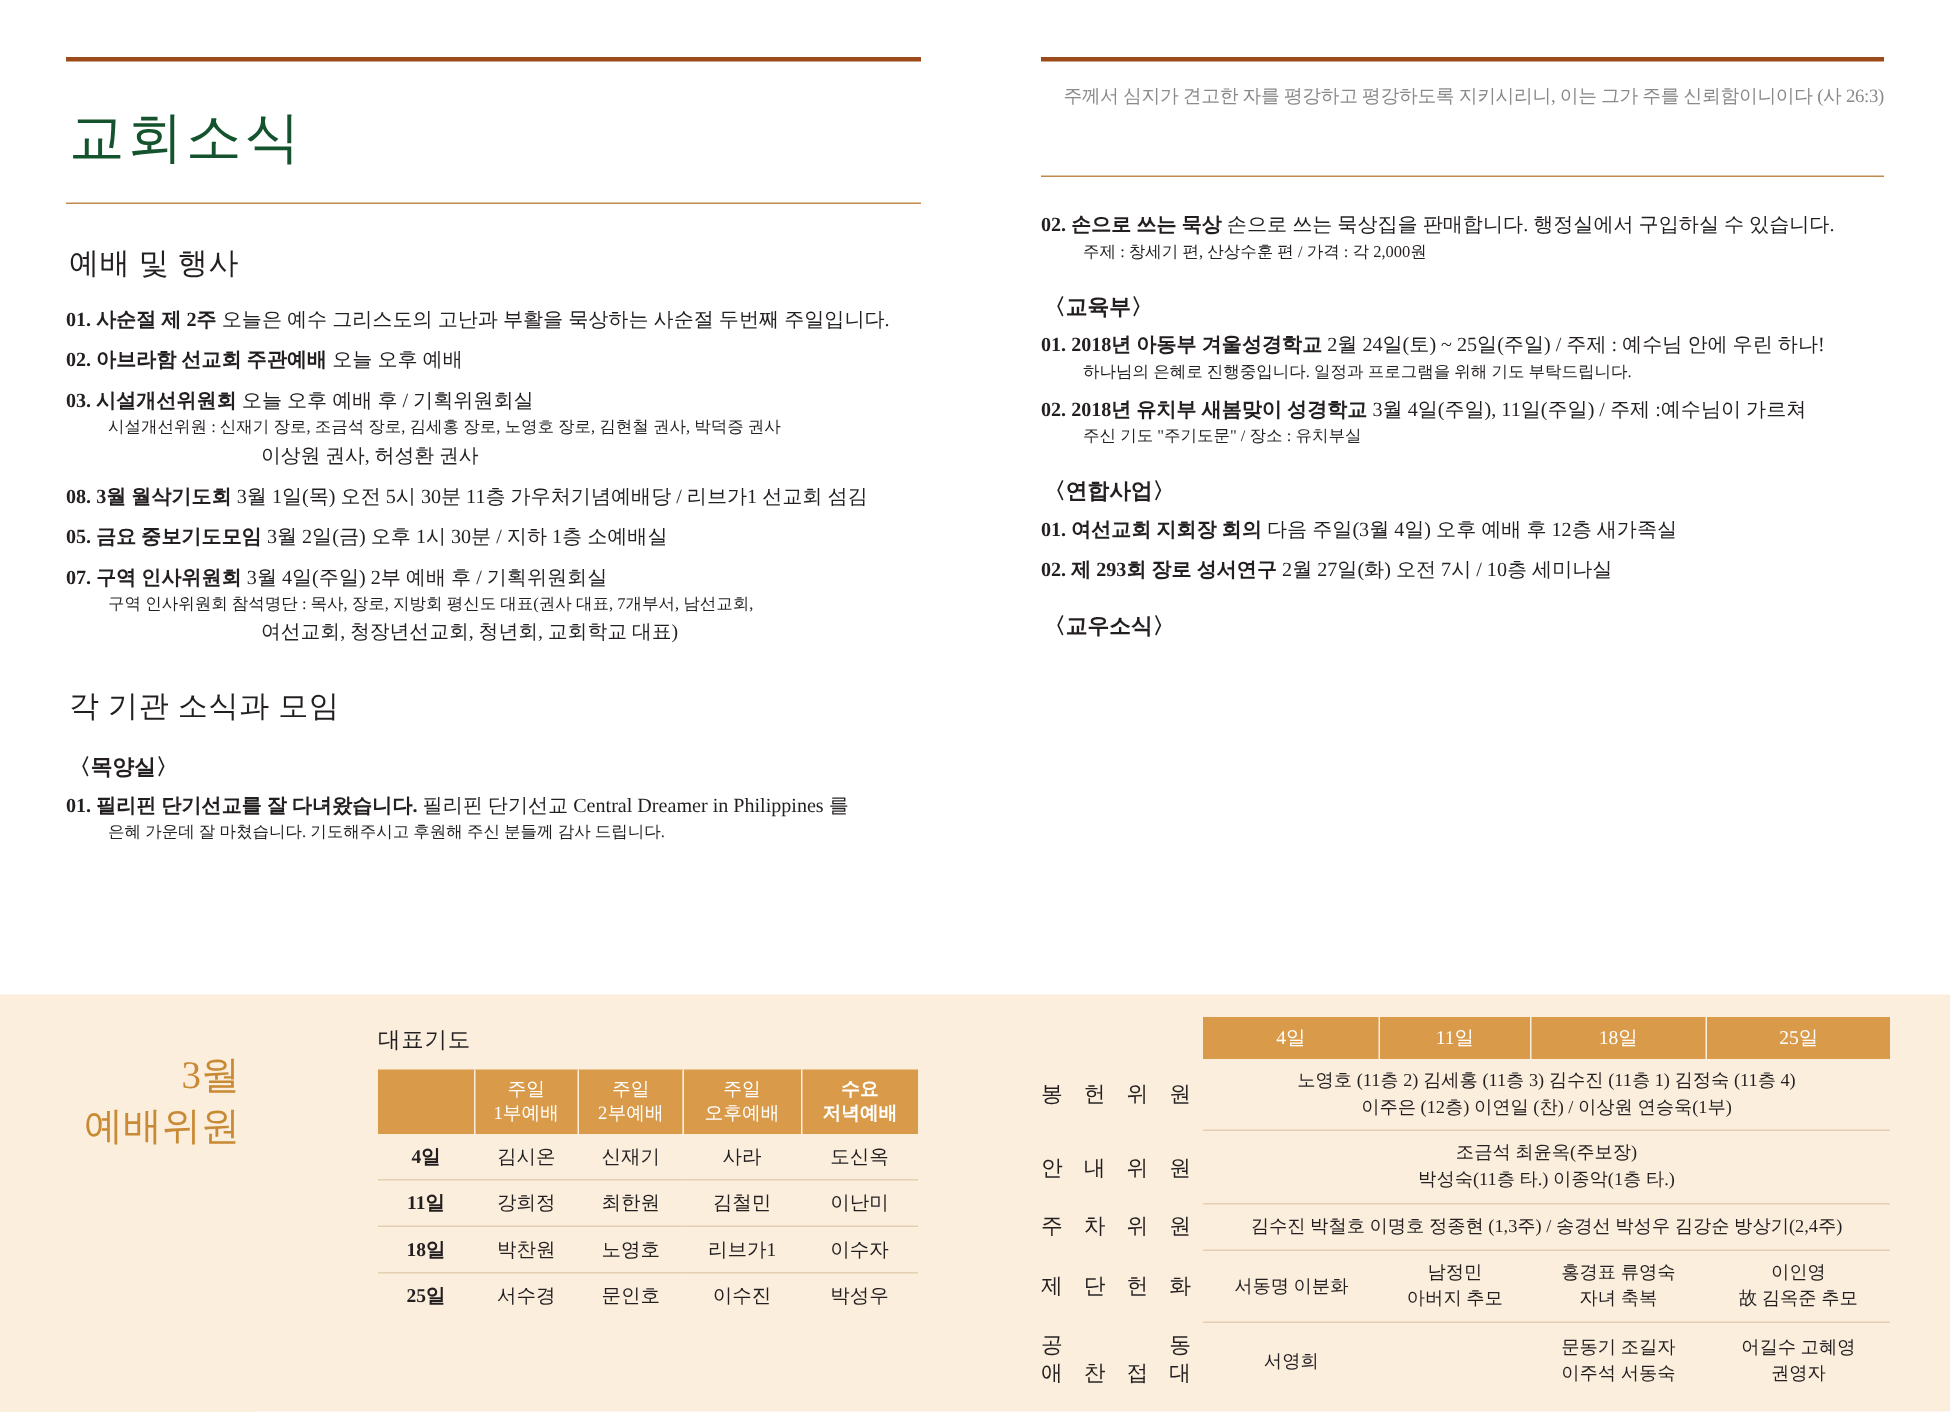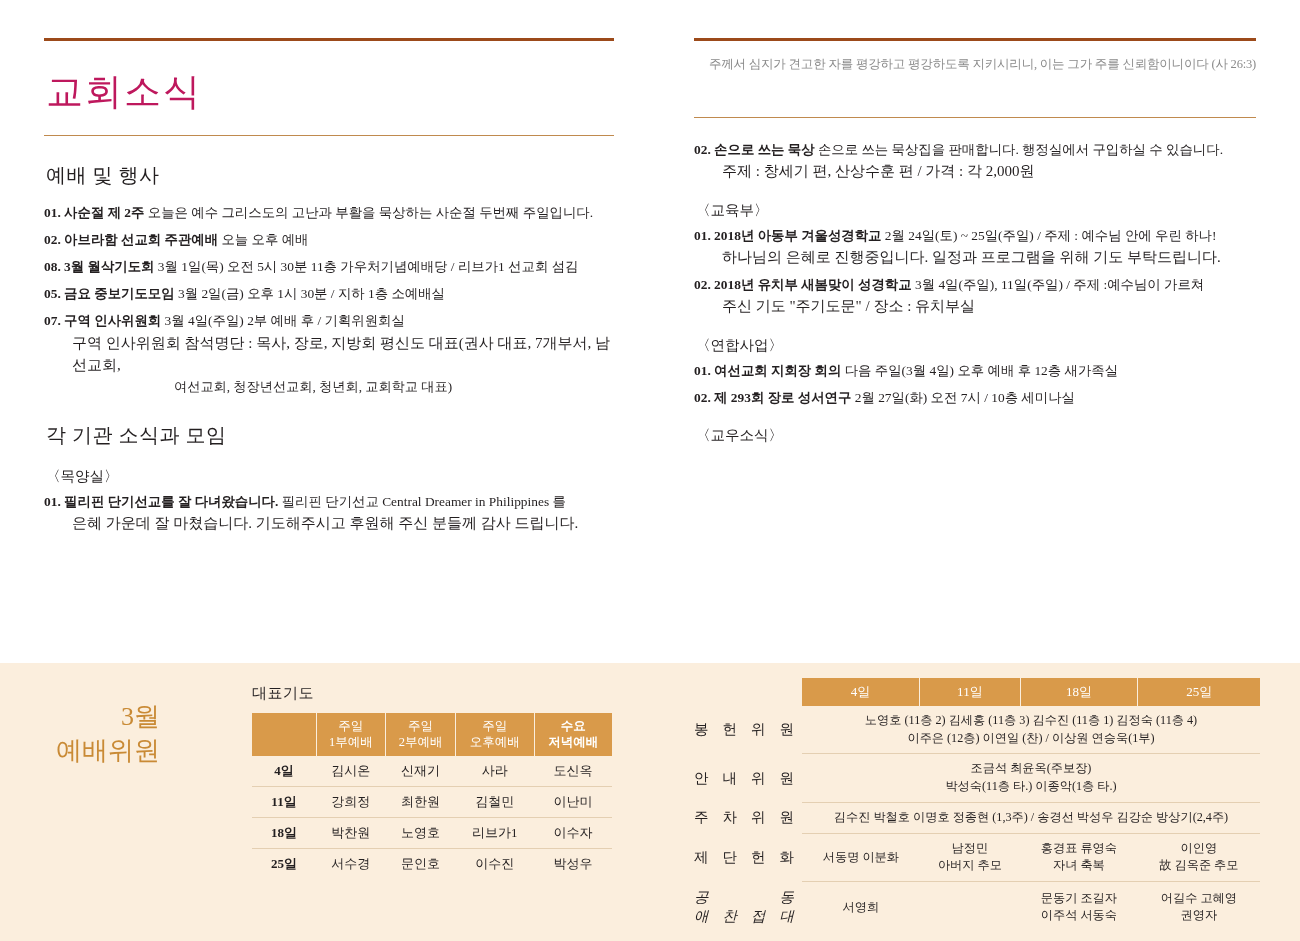--- a/index.html
+++ b/index.html
@@ -18,42 +18,42 @@
   .col-left  { position:absolute; left:44px;  top:38px; width:570px; }
   .col-right { position:absolute; left:694px; top:38px; width:562px; }
 
   .rule-top {
     height:3px; background:#9c4a1a; width:100%;
   }
   .rule-thin {
     height:1px; background:#c08a4e; width:100%;
   }
   .bulletin-title {
-    font-size:37px; color:#be185d; letter-spacing:2px;
+    font-size:37px; color:#14532d; letter-spacing:2px;
     margin:26px 0 18px 2px; font-family:Liberation Mono, monospace;
   }
   .verse {
     text-align:right; font-size:12.5px; color:#8a8a8a; margin-top:15px;
     letter-spacing:-0.2px;
   }
 
   h2.section {
     font-size:20px; font-weight:normal; margin:26px 0 14px 2px;
     letter-spacing:0.5px;
   }
   h3.sub {
-    font-size:14.5px; font-weight:normal; margin:18px 0 6px 2px;
+    font-size:14.5px; font-weight:bold; margin:18px 0 6px 2px;
   }
 
   ol.items { list-style:none; margin:0; padding:0; }
   ol.items li { margin:0 0 7px 0; font-size:13.4px; line-height:1.5; }
   .num { font-weight:bold; }
   .lead { font-weight:bold; }
   .body-txt { font-weight:normal; }
-  .indent { display:block; padding-left:28px; font-size:15px; line-height:1.5; }
+  .indent { display:block; padding-left:28px; font-size:11px; line-height:1.5; }
   .indent3 { display:block; padding-left:130px; font-size:13.2px; line-height:1.5; }
 
   
   .band {
     position:absolute; left:0; top:663px; width:1300px; height:278px;
     background:#fbeedd;
   }
   .band-title {
     position:absolute; left:56px; top:700px;
     font-size:26px; color:#c98a35; line-height:1.32;text-align:right;
@@ -88,21 +88,21 @@
   .duty-table th.blank { background:transparent; }
   .duty-table td.rowlabel {
     width:108px; font-size:14.5px; text-align:justify; text-align-last:justify;
     padding:6px 8px 6px 0; white-space:nowrap; letter-spacing:0px;
   }
   .duty-table td.cell {
     text-align:center; line-height:1.45; padding:6px 3px;
     border-bottom:1px solid #e4cfb2;
   }
   .duty-table tr:last-child td.cell { border-bottom:none; }
-  .rowlabel2 { line-height:1.35;font-style:italic; }
+  .rowlabel2 { line-height:1.35; }
 </style>
 </head>
 <body>
 
 <div class="page">
 
   <div class="col-left">
     <div class="rule-top"></div>
     <div class="bulletin-title">교회소식</div>
     <div class="rule-thin"></div>
@@ -112,20 +112,27 @@
     <ol class="items">
       <li>
         <span class="num">01.</span>
         <span class="lead">사순절 제 2주</span>
         <span class="body-txt">오늘은 예수 그리스도의 고난과 부활을 묵상하는 사순절 두번째 주일입니다.</span>
       </li>
       <li>
         <span class="num">02.</span>
         <span class="lead">아브라함 선교회 주관예배</span>
         <span class="body-txt">오늘 오후 예배</span>
+      </li>
+      <li>
+        <span class="num">03.</span>
+        <span class="lead">시설개선위원회</span>
+        <span class="body-txt">오늘 오후 예배 후 / 기획위원회실</span>
+        <span class="indent">시설개선위원 : 신재기 장로, 조금석 장로, 김세홍 장로, 노영호 장로, 김현철 권사, 박덕증 권사</span>
+        <span class="indent3">이상원 권사, 허성환 권사</span>
       </li>
       <li>
         <span class="num">08.</span>
         <span class="lead">3월 월삭기도회</span>
         <span class="body-txt">3월 1일(목) 오전 5시 30분 11층 가우처기념예배당 / 리브가1 선교회 섬김</span>
       </li>
       <li>
         <span class="num">05.</span>
         <span class="lead">금요 중보기도모임</span>
         <span class="body-txt">3월 2일(금) 오후 1시 30분 / 지하 1층 소예배실</span>

